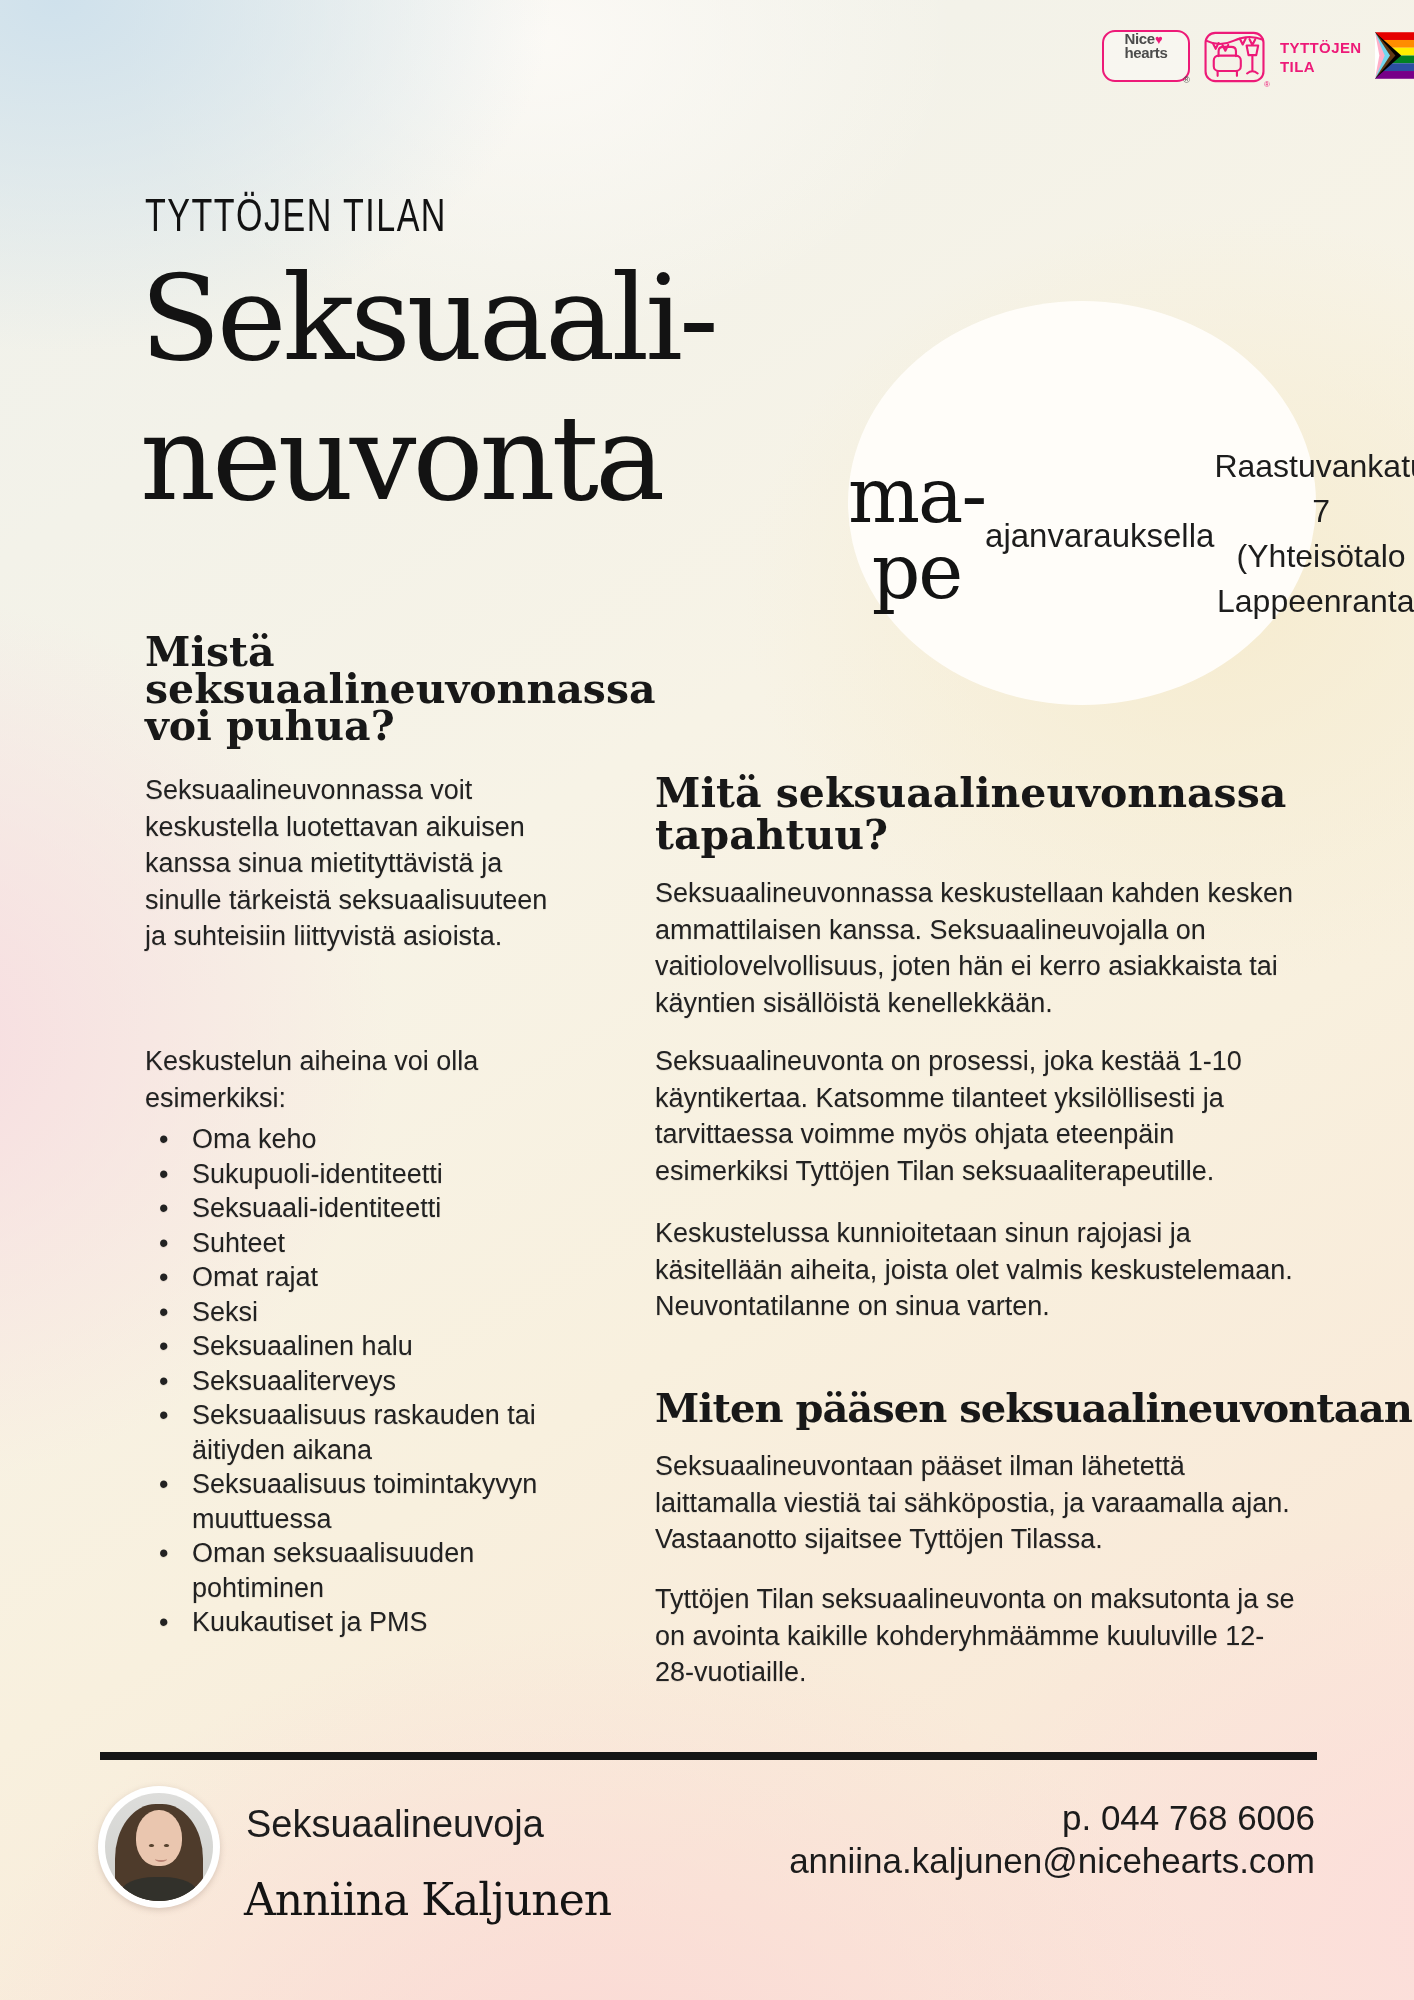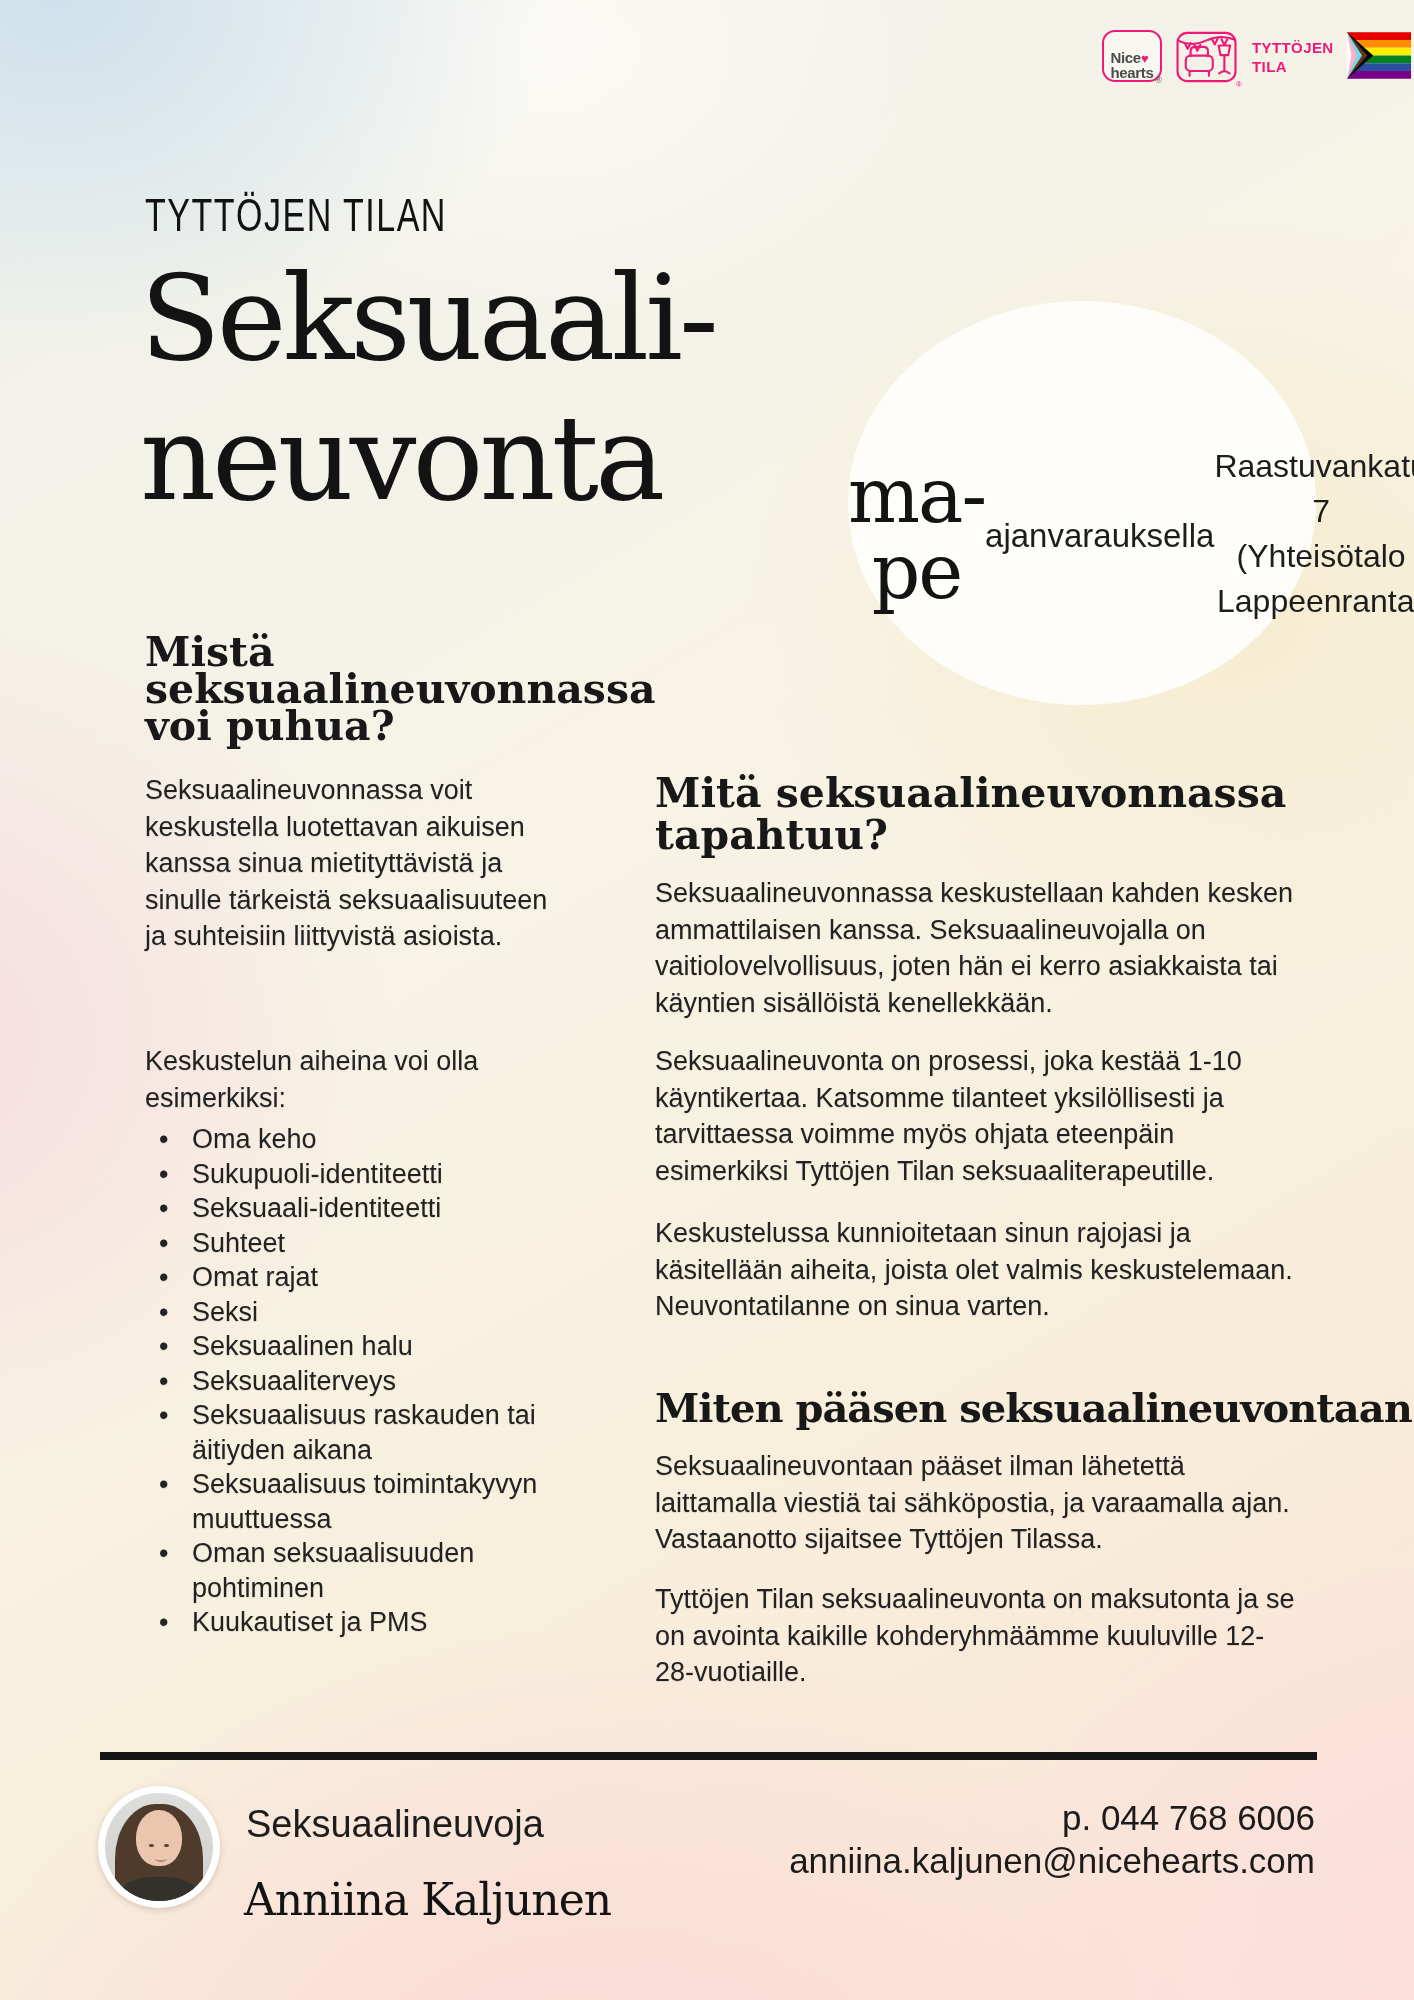--- a/index.html
+++ b/index.html
@@ -13,22 +13,22 @@
       radial-gradient(820px 760px at -6% 52%, #f7dce0 0%, rgba(247,220,224,0) 58%),
       radial-gradient(1100px 820px at 42% 106%, #fbd8d5 0%, rgba(251,216,213,0) 60%),
       radial-gradient(900px 700px at 104% 96%, #fcdeda 0%, rgba(252,222,218,0) 60%),
       radial-gradient(760px 620px at 86% 30%, #f6ecd0 0%, rgba(246,236,208,0) 62%),
       linear-gradient(150deg, #eff1ec 0%, #f7f3e6 40%, #f8f0de 62%, #f9ead9 82%, #fae3d9 100%);
   }
   .serif { font-family:"DejaVu Serif","Liberation Serif",serif; }
 
   
   .logo-row{ position:absolute; left:1102px; top:30px; display:flex; align-items:flex-start; gap:13px; }
-  .nh-logo{ position:relative; width:60px; height:52px; border:2.5px solid #ed1a78; border-radius:13px;
-            display:flex; align-items:flex-end; justify-content:center; background:rgba(255,255,255,0.35); }
+  .nh-logo{ position:relative; width:88px; height:52px; border:2.5px solid #ed1a78; border-radius:13px;
+            display:flex; align-items:flex-start; justify-content:center; background:rgba(255,255,255,0.35); }
   .nh-text{ font-weight:bold; font-size:15px; line-height:0.95; color:#4c4c4c; text-align:left; letter-spacing:-0.3px;}
   .nh-heart{ color:#ed1a78; font-size:13px; }
   .nh-reg{ position:absolute; right:-2px; bottom:-5px; font-size:9px; color:#4c4c4c; }
   .room{ position:relative; width:64px; height:56px; }
   .room .tt-reg{ position:absolute; right:-3px; bottom:-3px; font-size:8px; color:#ed1a78; }
   .tt-badge{ margin-top:9px; font-size:15px; font-weight:bold; color:#ed1a78; line-height:1.25; letter-spacing:0.4px; }
   .tt-badge span{ display:block; }
   .pride{ width:64px; height:47px; margin-top:2px; }
 
   

